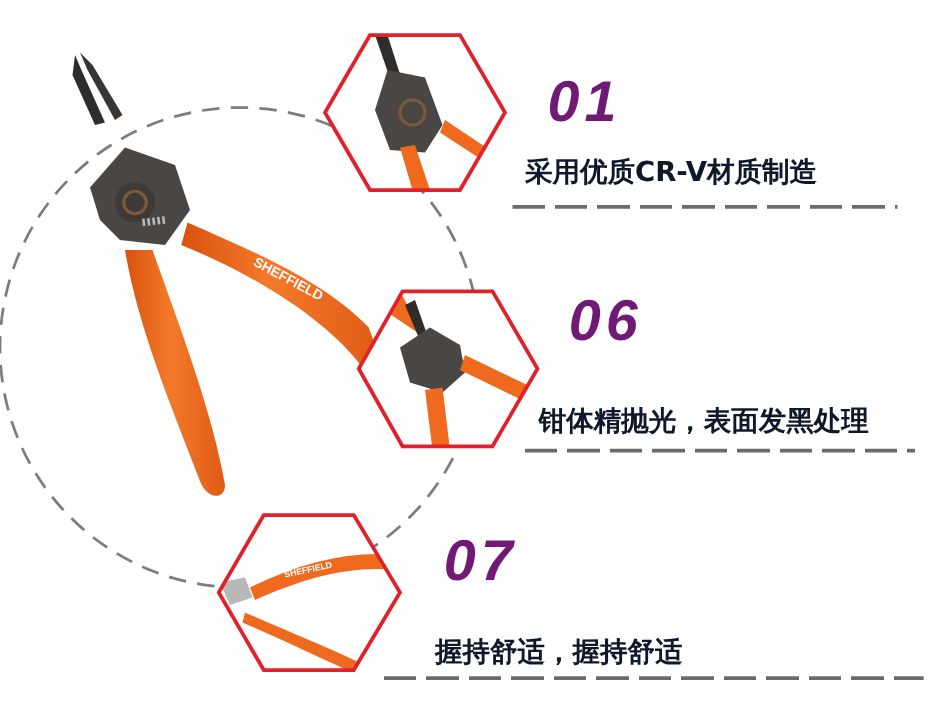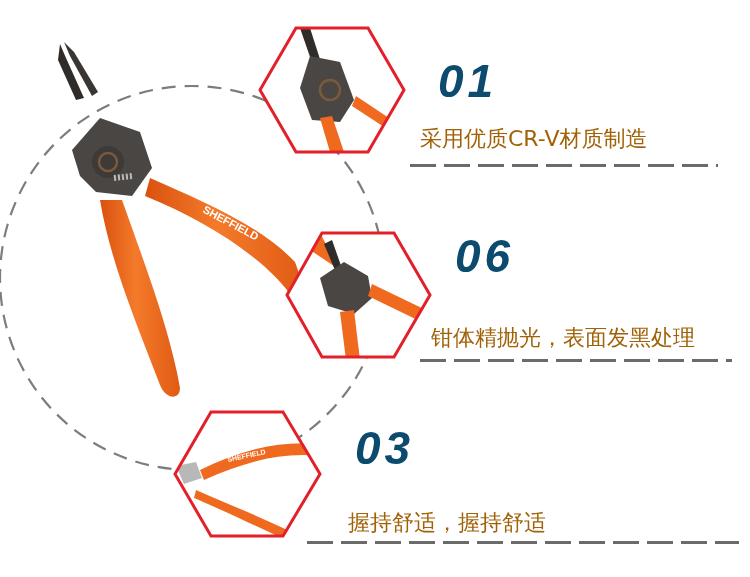--- a/index.html
+++ b/index.html
@@ -1,19 +1,19 @@
 <!DOCTYPE html>
 <html><head>
 <meta charset="utf-8">
 <style>
   html, body { margin:0; padding:0; }
   body { width:750px; height:577px; background:#ffffff; position:relative; overflow:hidden; font-family:"DejaVu Sans", sans-serif; }
   .canvas { position:absolute; left:0; top:0; width:750px; height:577px; }
-  .num { position:absolute; font-family:"Liberation Sans", sans-serif; font-weight:bold; font-style:italic; color:#0c4a6e; font-size:46px; letter-spacing:4px; line-height:1; }
-  .desc { position:absolute; color:#a16207; font-size:22px; line-height:1; white-space:nowrap; font-family:"DejaVu Sans", sans-serif; }
+  .num { position:absolute; font-family:"Liberation Sans", sans-serif; font-weight:bold; font-style:italic; color:#701a75; font-size:46px; letter-spacing:4px; line-height:1; }
+  .desc { position:absolute; color:#0f172a; font-size:22px; line-height:1; white-space:nowrap; font-family:"DejaVu Sans", sans-serif;font-weight:bold; }
   .dash { position:absolute; height:3px; background:repeating-linear-gradient(to right,#6b6b6b 0 26px,transparent 26px 34px); }
 </style>
 </head>
 <body>
 
 <svg class="canvas" viewBox="0 0 750 577" width="750" height="577">
   <defs>
     <clipPath id="hex1">
         <polygon points="260,90 296,28 368,28 404,90 368,152 296,152"></polygon>
       </clipPath>
@@ -80,15 +80,15 @@
 </svg>
 
 <div class="num" style="left:438px; top:58px;">01</div>
 <div class="desc" style="left:420px; top:128px;">采用优质CR-V材质制造</div>
 <div class="dash" style="left:410px; top:164px; width:308px;"></div>
 
 <div class="num" style="left:455px; top:233px;">06</div>
 <div class="desc" style="left:431px; top:327px;">钳体精抛光，表面发黑处理</div>
 <div class="dash" style="left:420px; top:359px; width:312px;"></div>
 
-<div class="num" style="left:355px; top:425px;">03</div>
+<div class="num" style="left:355px; top:425px;">07</div>
 <div class="desc" style="left:348px; top:512px;">握持舒适，握持舒适</div>
 <div class="dash" style="left:307px; top:541px; width:432px;"></div>
 
 </body></html>

